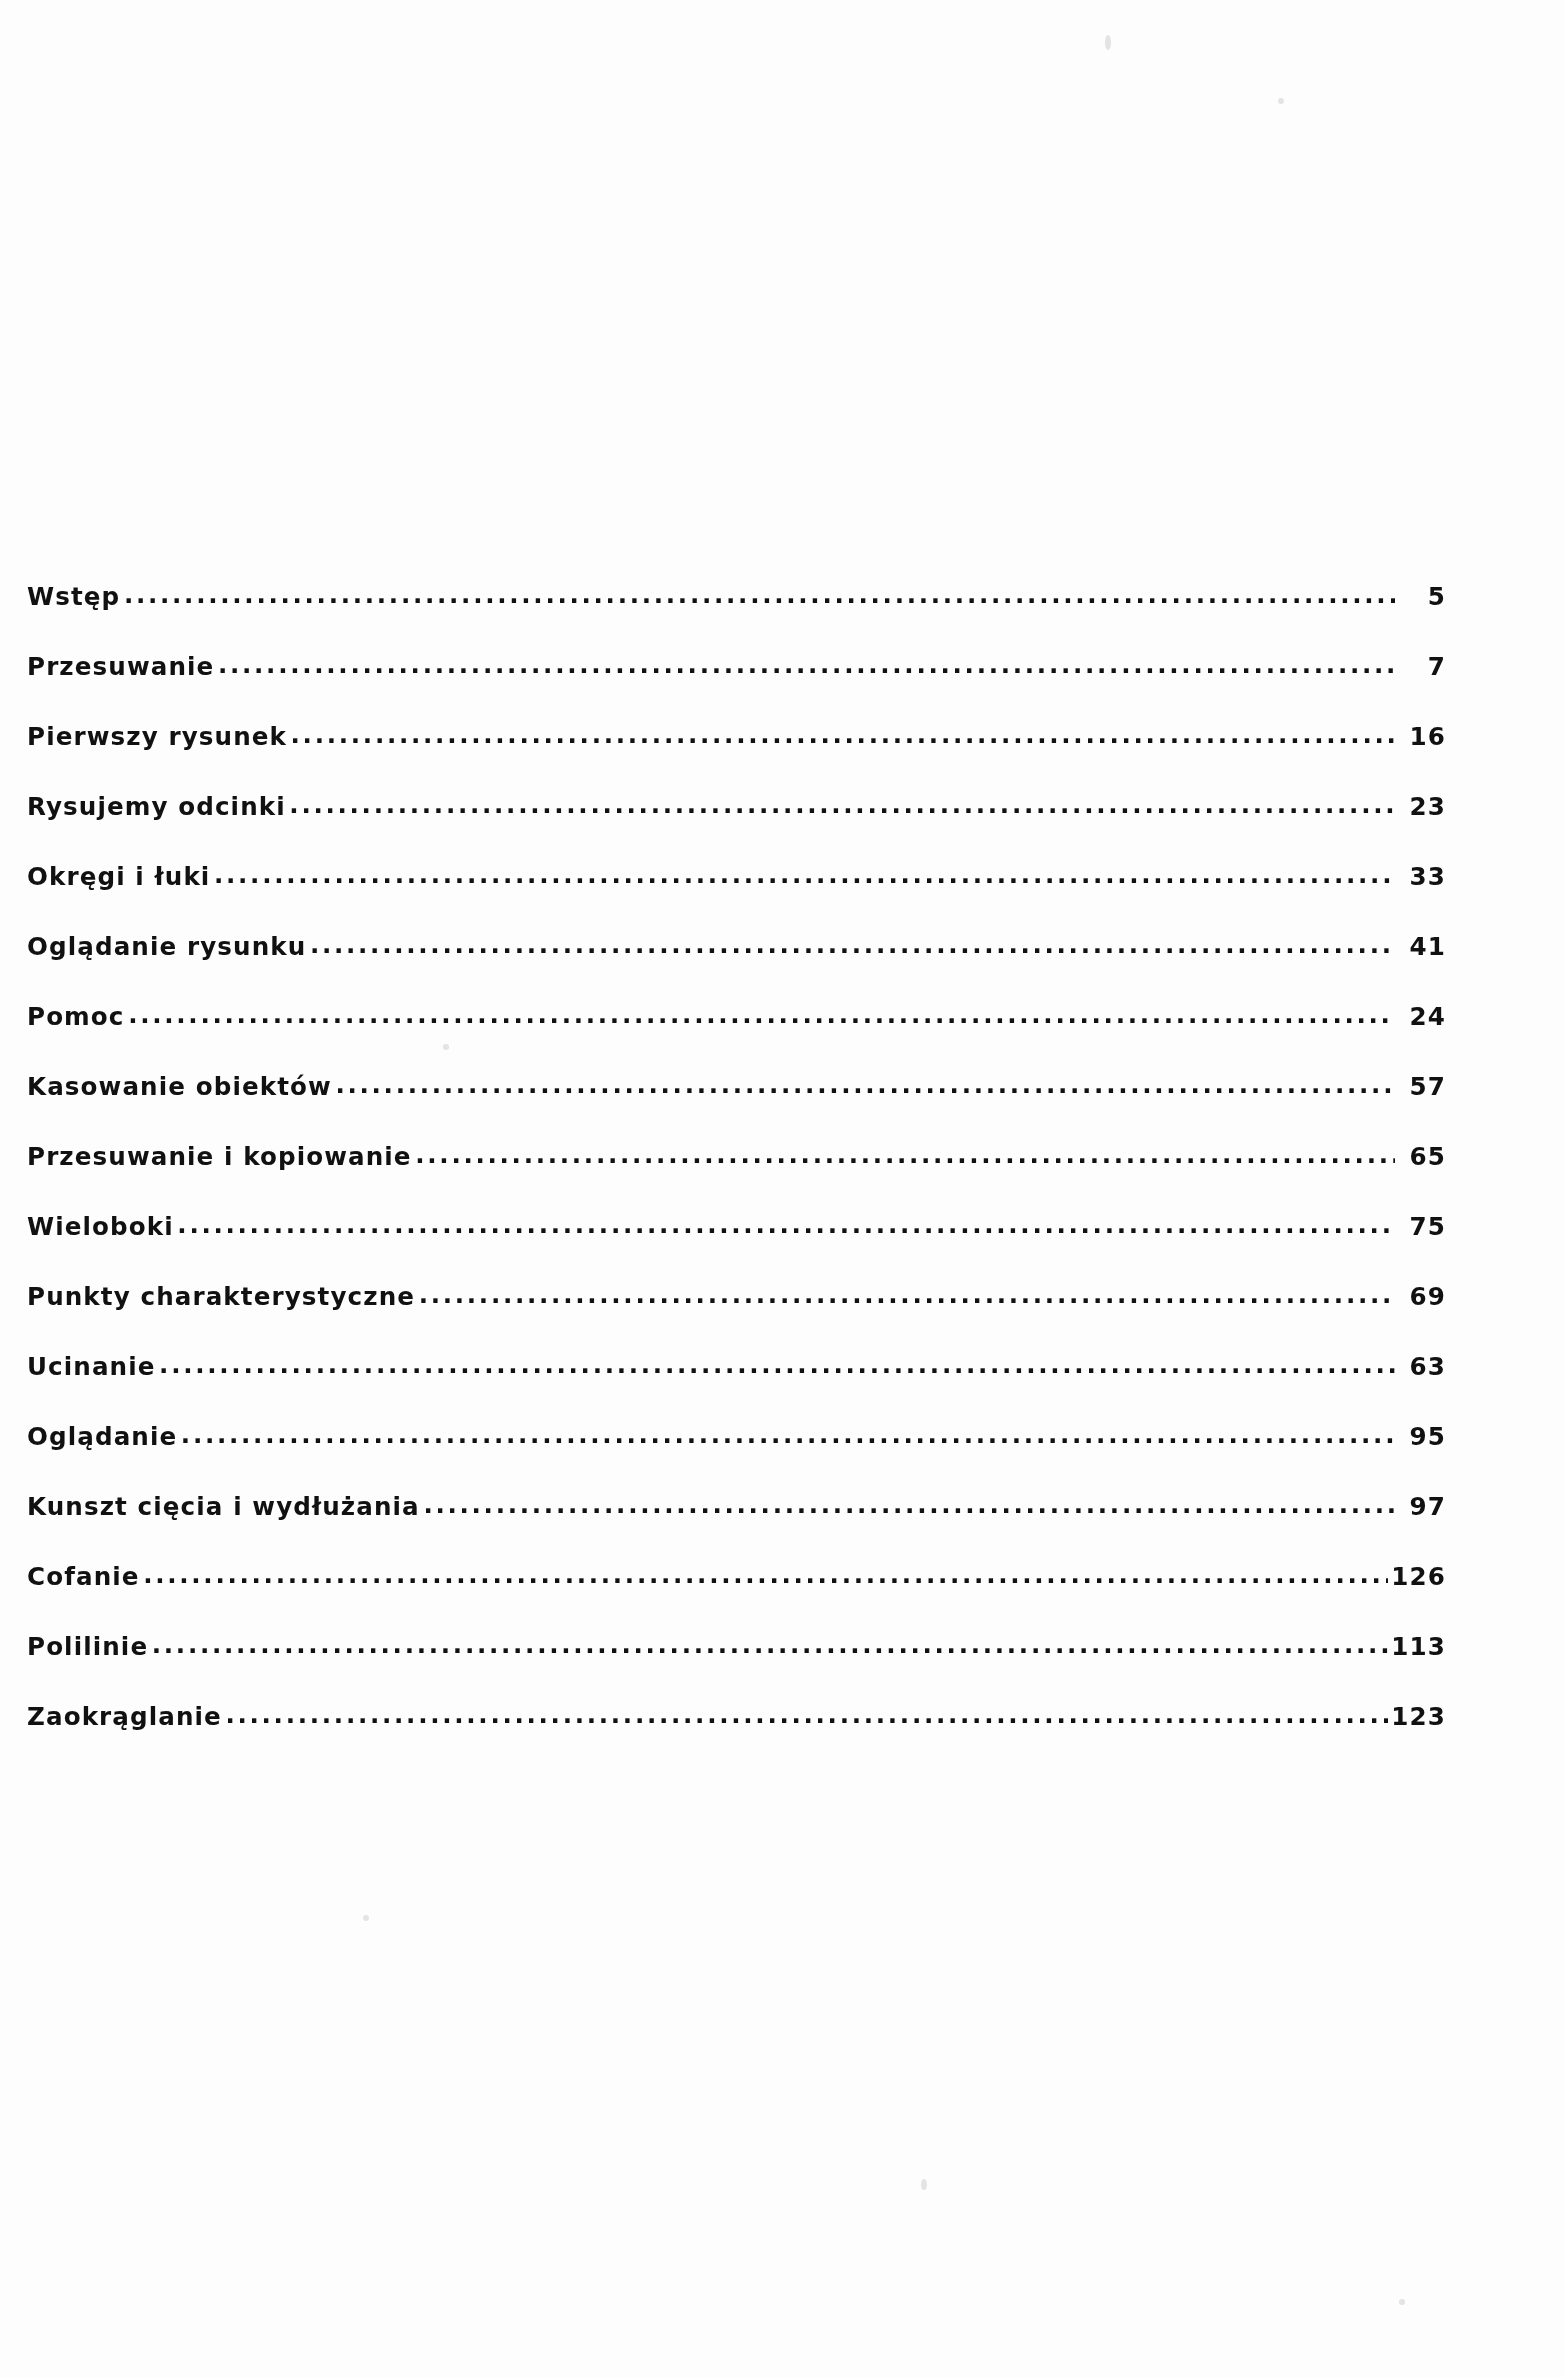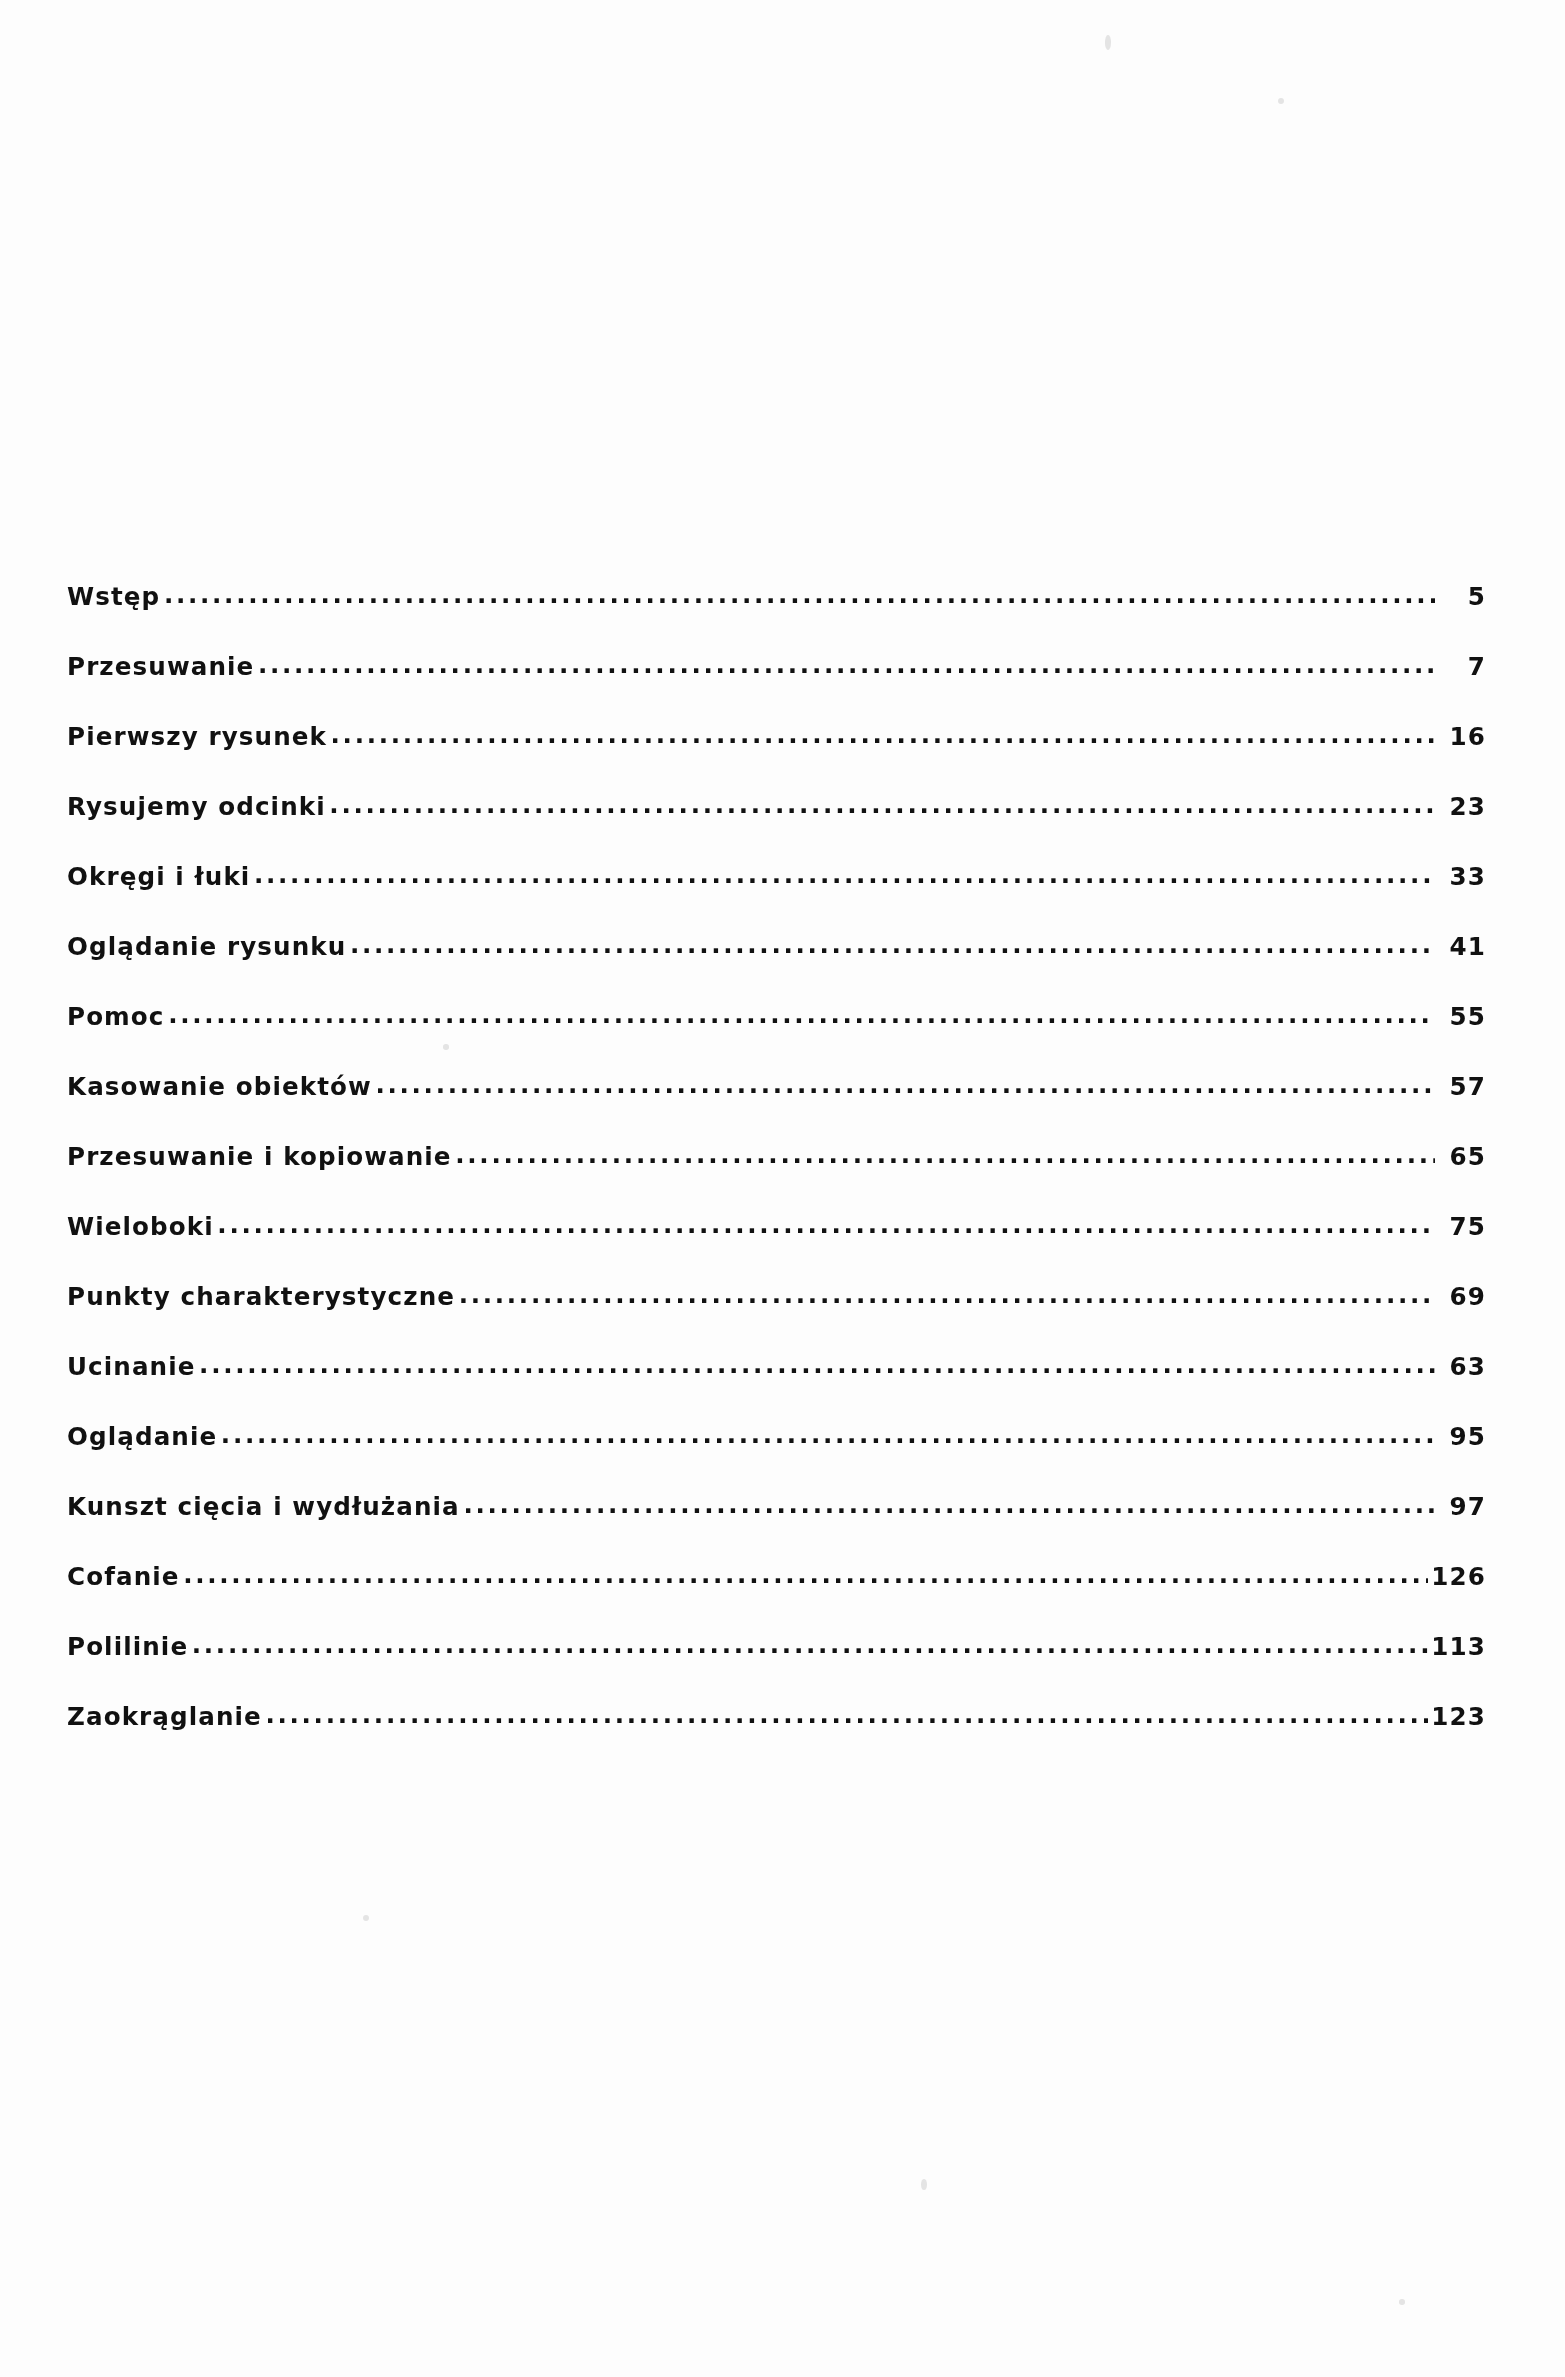--- a/index.html
+++ b/index.html
@@ -31,21 +31,20 @@
     font-size: 78px;
     letter-spacing: 0.9px;
     color: #111;
     white-space: nowrap;
   }
   .toc {
     position: absolute;
     left: 27px;
     top: 582px;
     width: 1419px;
-    margin-left: 40px;
   }
   .toc-entry {
     display: flex;
     align-items: baseline;
     width: 100%;
     margin-bottom: 41px;
     font-family: "DejaVu Sans", sans-serif;
     font-weight: 700;
     font-size: 24.6px;
     letter-spacing: 1.1px;
@@ -116,21 +115,21 @@
         <span class="toc-page">33</span>
       </div>
       <div class="toc-entry">
         <span class="toc-label">Oglądanie rysunku</span>
         <span class="toc-dots">....................................................................................................................................................</span>
         <span class="toc-page">41</span>
       </div>
       <div class="toc-entry">
         <span class="toc-label">Pomoc</span>
         <span class="toc-dots">....................................................................................................................................................</span>
-        <span class="toc-page">55</span>
+        <span class="toc-page">24</span>
       </div>
       <div class="toc-entry">
         <span class="toc-label">Kasowanie obiektów</span>
         <span class="toc-dots">....................................................................................................................................................</span>
         <span class="toc-page">57</span>
       </div>
       <div class="toc-entry">
         <span class="toc-label">Przesuwanie i kopiowanie</span>
         <span class="toc-dots">....................................................................................................................................................</span>
         <span class="toc-page">65</span>

